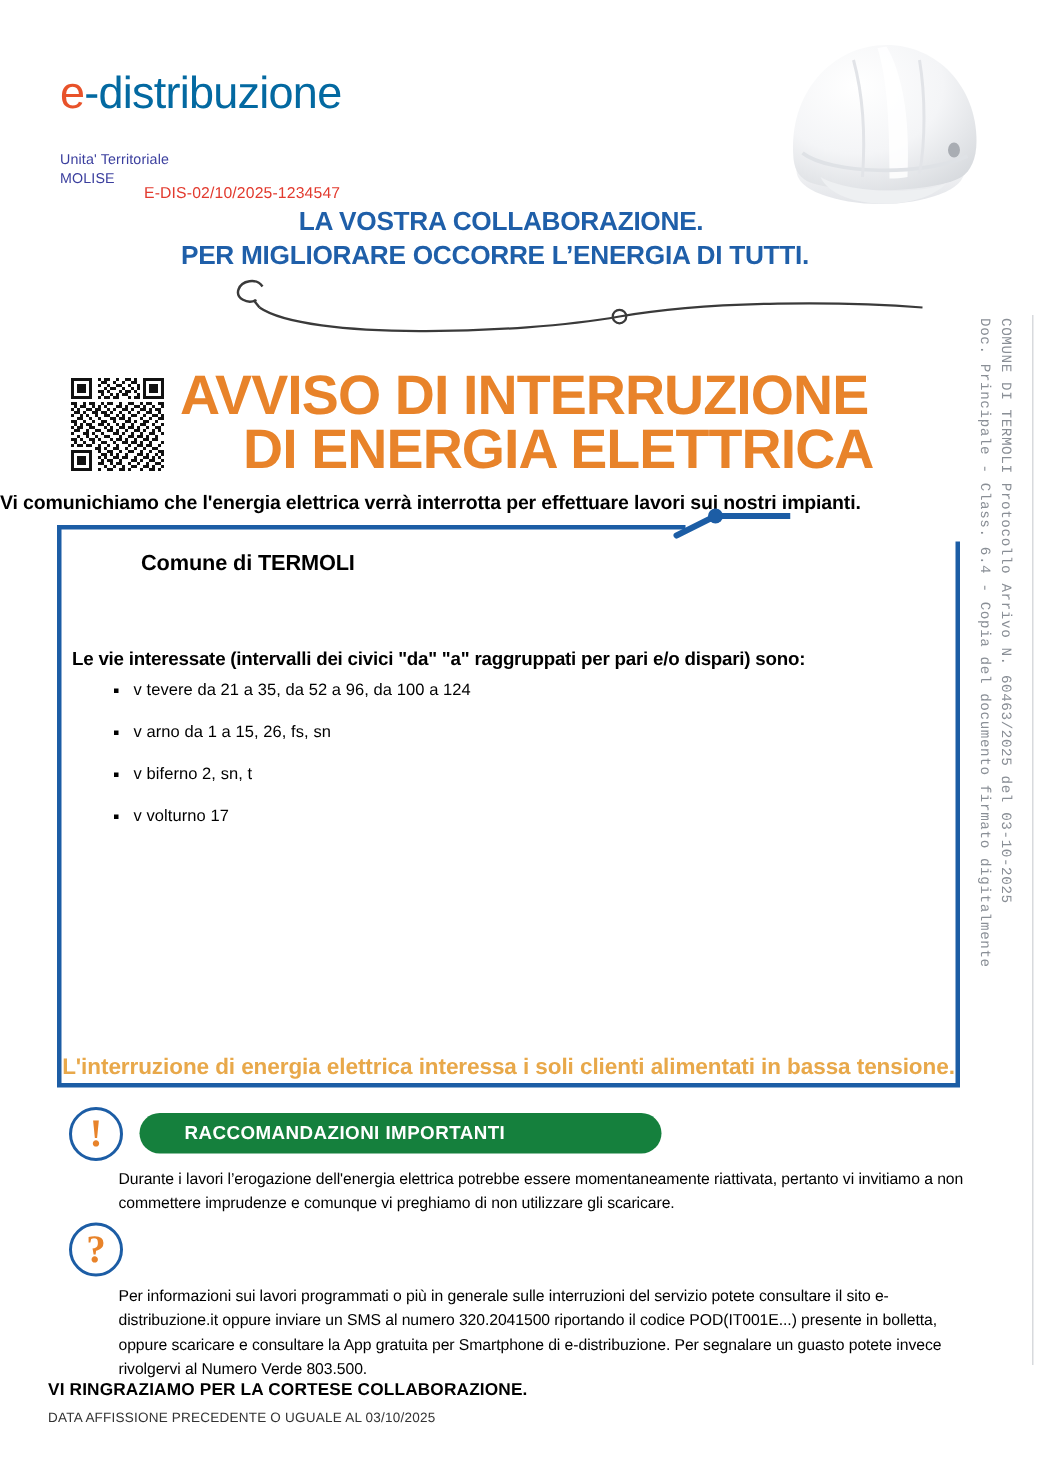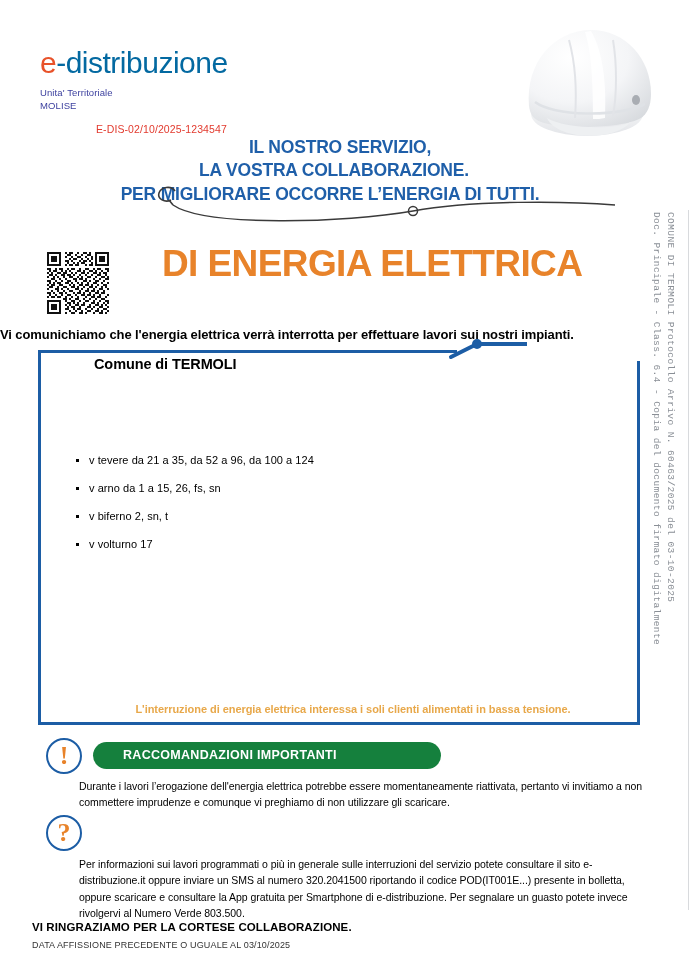--- a/index.html
+++ b/index.html
@@ -35,21 +35,21 @@
     white-space: nowrap;
   }
   .logo .e-mark {
     color: #e8522a;
     font-weight: 400;
   }
   .logo .rest {
     color: #0369a1;
   }
   .unit {
-    margin-top: 9px;
+    margin-top: 23px;
     font-size: 9.5px;
     line-height: 1.33;
     color: #3b3f9e;
     letter-spacing: 0.1px;
   }
   .doc-code {
     position: absolute;
     left: 96px;
     top: 123px;
     font-size: 10.5px;
@@ -170,21 +170,21 @@
   }
   .date-hours {
     font-size: 14.5px;
     font-weight: bold;
     margin-top: 4px;
     letter-spacing: -0.1px;
   }
   .date-comune {
     font-size: 14.5px;
     font-weight: bold;
-    margin-top: 4px;
+    margin-top: 16px;
     letter-spacing: -0.1px;
   }
 
   .streets-head {
     position: absolute;
     left: 48px;
     top: 432px;
     font-size: 12.5px;
     font-weight: bold;
     letter-spacing: -0.15px;
@@ -215,24 +215,23 @@
     background: #000;
   }
 
   .lowvolt {
     position: absolute;
     left: 38px;
     top: 703px;
     width: 602px;
     text-align: center;
     color: #e8a84a;
-    font-size: 11px;
+    font-size: 15px;
     font-weight: bold;
     letter-spacing: -0.05px;
-    padding-left: 14px;
   }
 
   
   .callout-icon {
     position: absolute;
     width: 36px;
     height: 36px;
     border-radius: 50%;
     border: 2.5px solid #1c5da5;
     box-sizing: border-box;
@@ -344,21 +343,20 @@
     <path d="M24,88 C20,44 50,12 86,12 C120,12 146,40 146,76 C146,88 142,96 136,100 C120,110 60,112 36,104 C28,101 25,96 24,88 Z" fill="url(#hg)"></path>
     <path d="M86,13 C96,30 102,58 100,100 C96,101 92,101 88,101 C88,60 86,34 80,14 Z" fill="#ffffff" opacity="0.85"></path>
     <path d="M30,84 C48,98 110,100 140,86" fill="none" stroke="#dfe2e6" stroke-width="2.5"></path>
     <path d="M64,22 C70,44 72,72 70,100" fill="none" stroke="#e2e4e8" stroke-width="2"></path>
     <path d="M108,22 C112,46 112,76 108,98" fill="none" stroke="#e2e4e8" stroke-width="2"></path>
     <path d="M42,100 C52,122 108,124 126,104 C110,112 60,111 42,100 Z" fill="#eef0f2"></path>
     <ellipse cx="131" cy="82" rx="4" ry="5" fill="#a9adb3"></ellipse>
   </svg>
 
   <div class="slogan">
-    <span class="l1">IL NOSTRO SERVIZIO,</span>
     <span class="l2">LA VOSTRA COLLABORAZIONE.</span>
     <span class="l3">PER MIGLIORARE OCCORRE L’ENERGIA DI TUTTI.</span>
   </div>
 
   <svg class="wire" viewBox="0 0 520 44">
     <path d="M30,8 C26,2 16,4 14,10 C12,16 20,20 26,17" fill="none" stroke="#3a3a3a" stroke-width="1.6"></path>
     <path d="M24,17 L28,22" stroke="#3a3a3a" stroke-width="1.6" fill="none"></path>
     <path d="M28,22 C60,44 200,40 268,28 C330,17 420,18 470,22" fill="none" stroke="#3a3a3a" stroke-width="1.5"></path>
     <circle cx="268" cy="28" r="4.5" fill="none" stroke="#3a3a3a" stroke-width="1.5"></circle>
   </svg>
@@ -615,36 +613,38 @@
         <rect x="13" y="31" width="2" height="1"></rect>
         <rect x="17" y="31" width="2" height="1"></rect>
         <rect x="20" y="31" width="1" height="1"></rect>
         <rect x="24" y="31" width="1" height="1"></rect>
         <rect x="27" y="31" width="2" height="1"></rect>
         <rect x="30" y="31" width="1" height="1"></rect>
     </g>
   </svg>
 
   <div class="title-block">
+    <div class="title-line l1">AVVISO DI INTERRUZIONE</div>
     <div class="title-line l2">DI ENERGIA ELETTRICA</div>
   </div>
   <div class="subtitle">Vi comunichiamo che l'energia elettrica verrà interrotta per effettuare lavori sui nostri impianti.</div>
 
   <div class="box"></div>
   <div class="box-notch"></div>
   <svg class="switch-svg" viewBox="0 0 80 26">
     <path d="M4,20 L26,9" fill="none" stroke="#1c5da5" stroke-width="4" stroke-linecap="round"></path>
     <circle cx="30" cy="7" r="5" fill="#1c5da5"></circle>
     <path d="M34,7 L80,7" fill="none" stroke="#1c5da5" stroke-width="4"></path>
   </svg>
 
   <div class="dateblock">
     <div class="date-comune">Comune di  TERMOLI</div>
   </div>
 
+  <div class="streets-head">Le vie interessate (intervalli dei civici "da" "a" raggruppati per pari e/o dispari) sono:</div>
   <ul class="streets">
     <li>v  tevere da 21 a 35, da 52 a 96, da 100 a 124</li>
     <li>v  arno da 1 a 15, 26, fs, sn</li>
     <li>v  biferno 2, sn, t</li>
     <li>v  volturno 17</li>
   </ul>
 
   <div class="lowvolt">L'interruzione di energia elettrica interessa i soli clienti alimentati in bassa tensione.</div>
 
   <div class="callout-icon" id="rec-icon">!</div>

